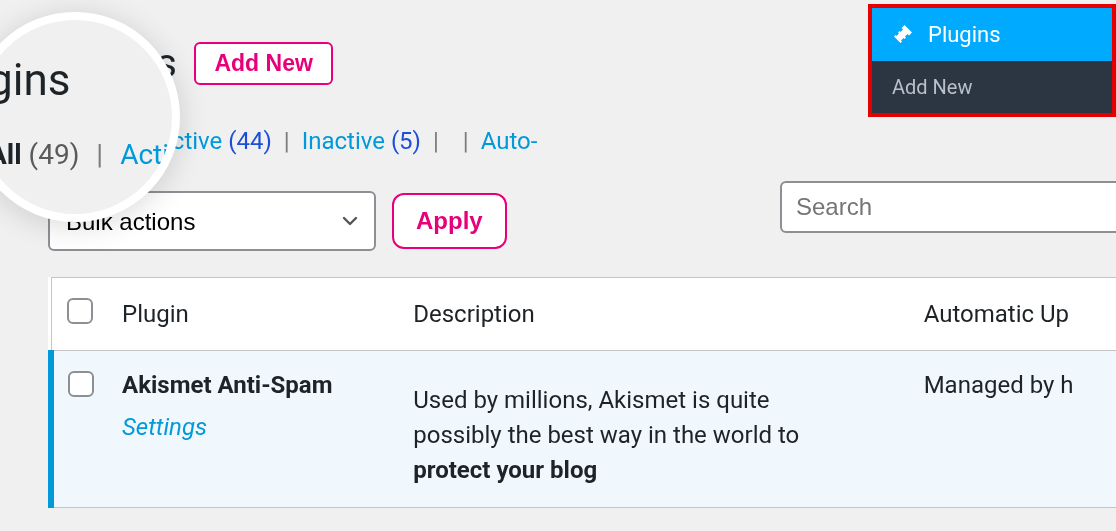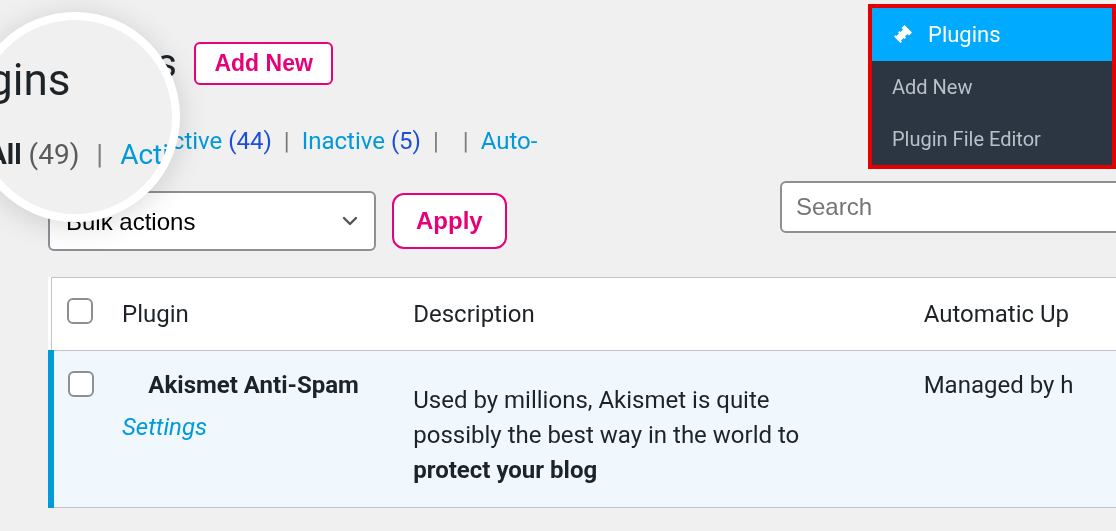--- a/index.html
+++ b/index.html
@@ -19,21 +19,21 @@
   .bulk-select { width: 328px; height: 60px; border: 2px solid #8c8f94; border-radius: 6px; background: #fff; font-size: 24px; padding: 0 44px 0 16px; appearance: none; cursor: pointer; position: relative; }
   .select-wrap { position: relative; width: 328px; }
   .select-wrap .chev { position: absolute; right: 16px; top: 50%; transform: translateY(-50%); pointer-events: none; }
   .apply-btn { border: 2px solid #e6007a; background: #fff; color: #e6007a; font-size: 24px; font-weight: 600; padding: 12px 22px; border-radius: 12px; cursor: pointer; }
   table.plugins { width: 1080px; border-collapse: collapse; background: #fff; border: 1px solid #c3c4c7; }
   table.plugins thead th { text-align: left; font-size: 24px; font-weight: 400; padding: 20px 14px; border-bottom: 1px solid #c3c4c7; }
   table.plugins thead th.check-col { width: 56px; text-align: center; }
   table.plugins tbody td { font-size: 24px; padding: 20px 14px; vertical-align: top; background: #f0f8fe; }
   table.plugins tbody tr { border-left: 6px solid #0099d9; }
   .cb { width: 26px; height: 26px; border: 2px solid #8c8f94; border-radius: 6px; background: #fff; display: inline-block; cursor: pointer; }
-  .plugin-name { font-weight: 700; font-size: 24px; text-align: center; }
+  .plugin-name { font-weight: 700; font-size: 24px; }
   .row-actions { margin-top: 14px; font-style: italic; }
   .row-actions a { color: #0099d9; text-decoration: none; font-size: 24px; }
   .desc-text { line-height: 1.45; max-width: 390px; margin-top: 12px; }
   
   .sidebar { position: absolute; top: 4px; right: 0; width: 248px; background: #2c3642; border: 4px solid #e40000; }
   .sidebar .hdr { background: #00aaff; color: #fff; display: flex; align-items: center; gap: 14px; padding: 14px 18px; font-size: 22px; }
   .sidebar .item { color: #b8c0c9; padding: 14px 20px; font-size: 20px; cursor: pointer; }
   .sidebar .item.active { color: #fff; font-weight: 700; }
   .plug-icon { width: 24px; height: 24px; display: inline-block; }
   
@@ -125,21 +125,20 @@
   </table>
 
   <div class="sidebar">
     <div class="hdr">
       <svg class="plug-icon" viewBox="0 0 24 24" fill="#fff">
           <path d="M14.5 2l-3 3 1.5 1.5L10.5 9l-1-1L8 9.5l1 1L6.5 13l-1-1L4 13.5l6.5 6.5L12 18.5l-1-1L13.5 15l1 1L16 14.5l-1-1L17.5 11 19 12.5l3-3L14.5 2z"></path>
         </svg>
       <span>Plugins</span>
     </div>
     <div class="item">Add New</div>
-    <div class="item">Plugin File Editor</div>
   </div>
 
   <div class="lens">
     <div class="lens-inner">
       <div class="lens-title">gins</div>
       <div class="lens-filter">
         <span class="lbl">All</span>
         <span class="cnt">(49)</span>
         <span class="sep">|</span>
         <span class="act">Active</span>

